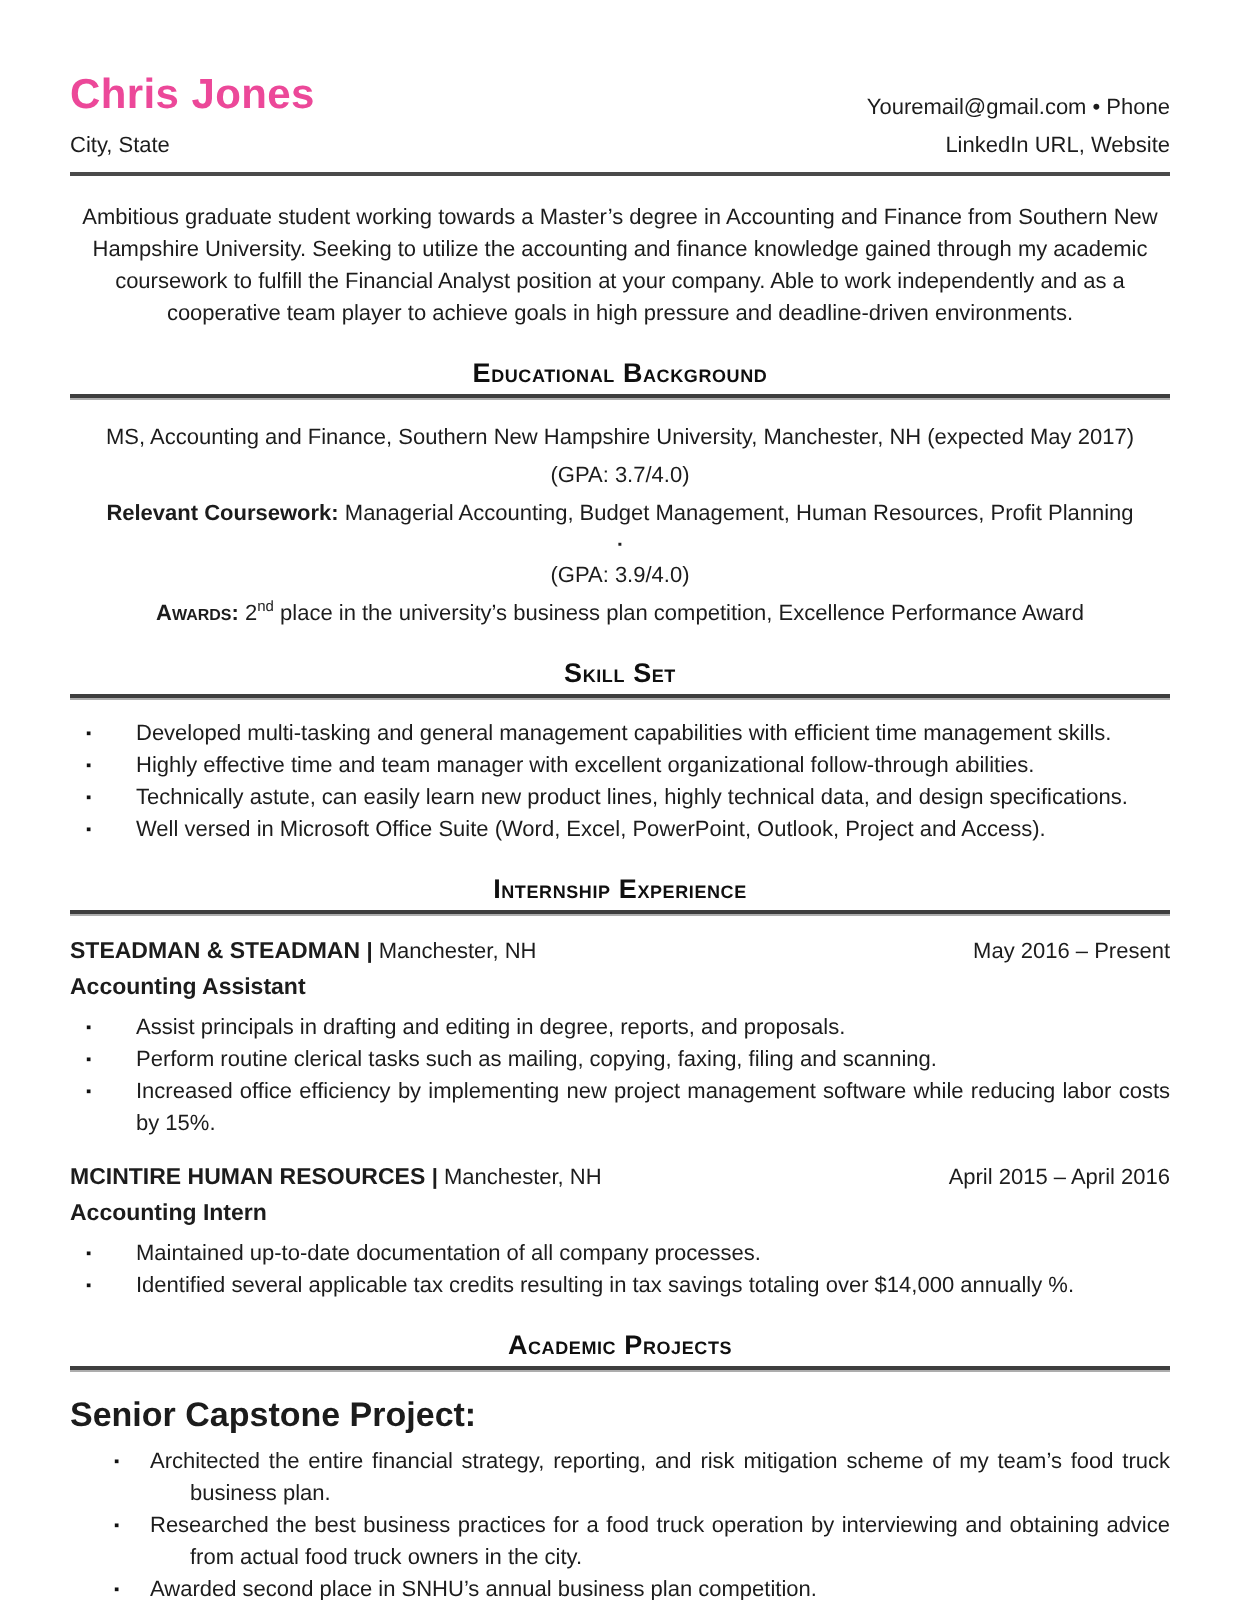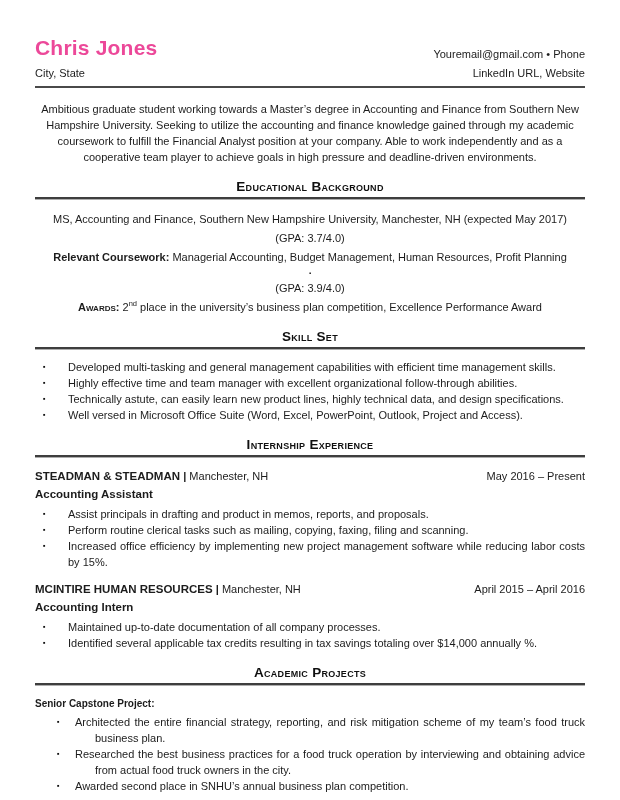--- a/index.html
+++ b/index.html
@@ -39,21 +39,21 @@
   
   .job { margin-top:13px; }
   .job-hdr { display:flex; justify-content:space-between; align-items:baseline; }
   .job-co { font-weight:700; font-size:11.5px; }
   .job-sep { font-weight:700; }
   .job-loc { font-weight:400; }
   .job-dates { font-size:11px; }
   .job-title { font-weight:700; font-size:11.5px; margin-top:6px; }
   .job .blist { margin-top:6px; }
   
-  .proj-title { font-weight:700; font-size:10px; margin-top:13px; }
+  .proj-title { font-weight:700; font-size:17px; margin-top:13px; }
   .proj .blist { margin-top:5px; }
   .proj .blt { flex:0 0 40px; padding-left:22px; }
   .proj .btxt { padding-left:20px; text-indent:-20px; text-align:justify; }
 </style>
 </head>
 <body>
 
 <div class="page">
 
   <div class="hdr-row1">
@@ -101,21 +101,21 @@
 
   <div class="job">
     <div class="job-hdr">
       <div><span class="job-co">STEADMAN &amp; STEADMAN </span><span class="job-sep">|</span><span class="job-loc"> Manchester, NH</span></div>
       <div class="job-dates">May 2016 – Present</div>
     </div>
     <div class="job-title">Accounting Assistant</div>
     <ul class="blist">
       <li>
           <span class="blt">▪</span>
-          <span class="btxt">Assist principals in drafting and product in memos, reports, and proposals.</span>
+          <span class="btxt">Assist principals in drafting and editing in degree, reports, and proposals.</span>
         </li>
       <li>
           <span class="blt">▪</span>
           <span class="btxt">Perform routine clerical tasks such as mailing, copying, faxing, filing and scanning.</span>
         </li>
       <li class="just">
           <span class="blt">▪</span>
           <span class="btxt">Increased office efficiency by implementing new project management software while reducing labor costs by 15%.</span>
         </li>
     </ul>

